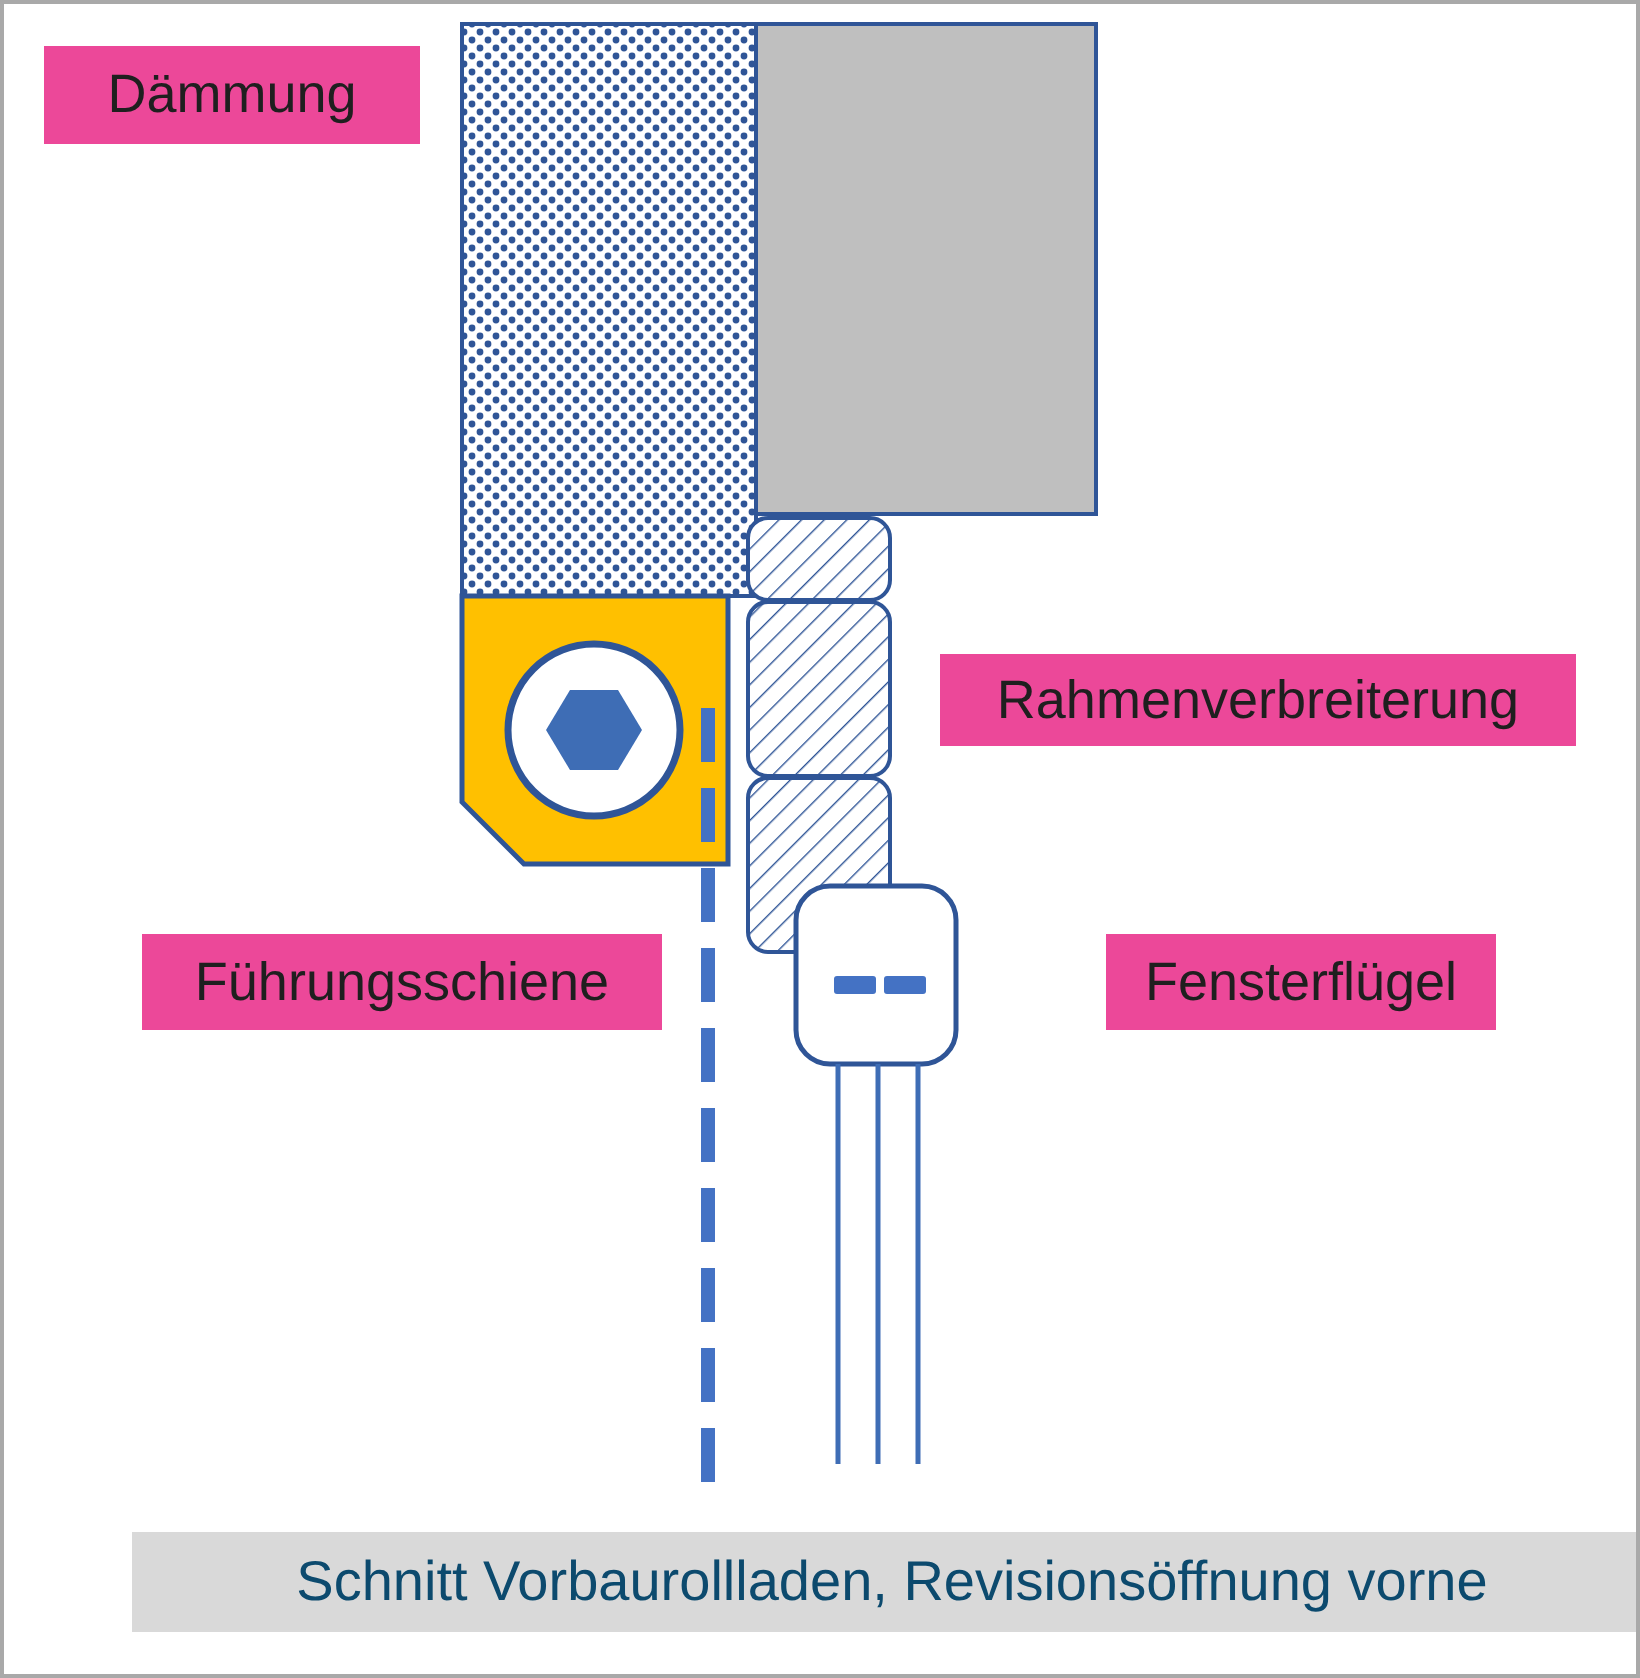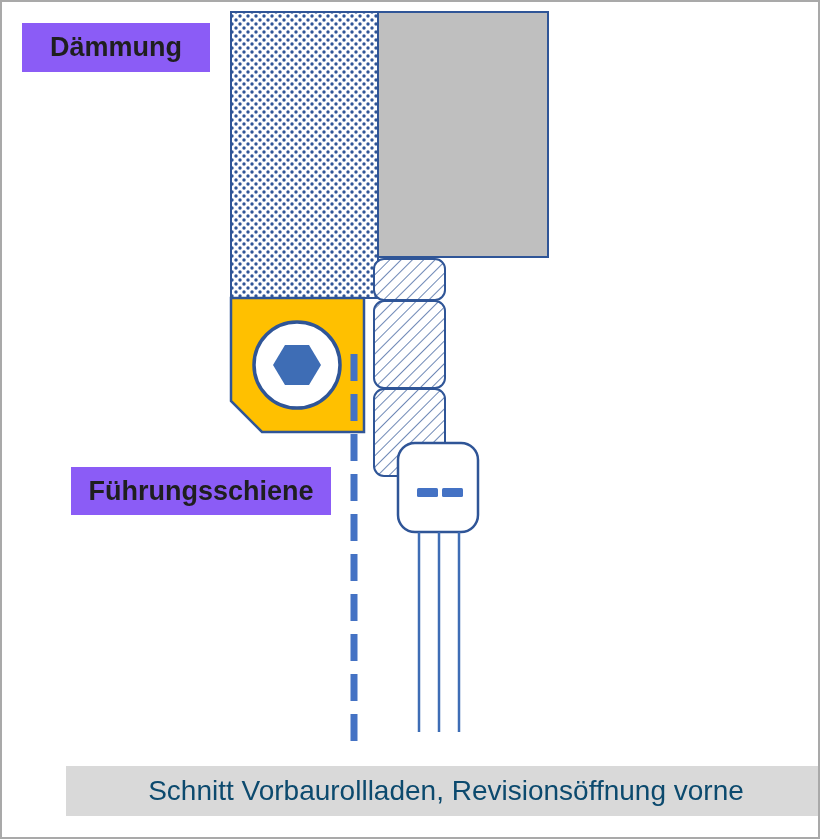--- a/index.html
+++ b/index.html
@@ -16,29 +16,28 @@
   }
 
   .diagram-svg {
     position: absolute;
     left: 0; top: 0;
     width: 820px; height: 839px;
   }
 
   .label {
     position: absolute;
-    background: #8b5cf6;
+    background: #ec4899;
     color: #1f1f1f;
     font-size: 27px;
     line-height: 1;
     display: flex;
     align-items: center;
     justify-content: center;
     white-space: nowrap;
-    font-weight: bold;
   }
 
   .label-daemmung            { left: 20px;  top: 21px;  width: 188px; height: 49px; }
   .label-mauerwerk           { left: 600px; top: 21px;  width: 182px; height: 49px; }
   .label-rahmenverbreiterung { left: 468px; top: 325px; width: 318px; height: 46px; }
   .label-fuehrungsschiene    { left: 25px;  top: 465px; width: 260px; height: 48px; margin-left: 44px; }
   .label-fensterfluegel      { left: 551px; top: 465px; width: 195px; height: 48px; }
 
   .caption-bar {
     position: absolute;
@@ -93,19 +92,21 @@
     <rect x="440" y="486" width="21" height="9" rx="1.5" fill="#4472C4"></rect>
 
     <line x1="417" y1="530" x2="417" y2="730" stroke="#3E6DB5" stroke-width="2.5"></line>
     <line x1="437" y1="530" x2="437" y2="730" stroke="#3E6DB5" stroke-width="2.5"></line>
     <line x1="457" y1="530" x2="457" y2="730" stroke="#3E6DB5" stroke-width="2.5"></line>
   </svg>
 
   <div class="label label-daemmung">Dämmung</div>
 
 
+  <div class="label label-rahmenverbreiterung">Rahmenverbreiterung</div>
 
   <div class="label label-fuehrungsschiene">Führungsschiene</div>
 
+  <div class="label label-fensterfluegel">Fensterflügel</div>
 
   <div class="caption-bar">Schnitt Vorbaurollladen, Revisionsöffnung vorne</div>
 
 </div>
 
 </body></html>

